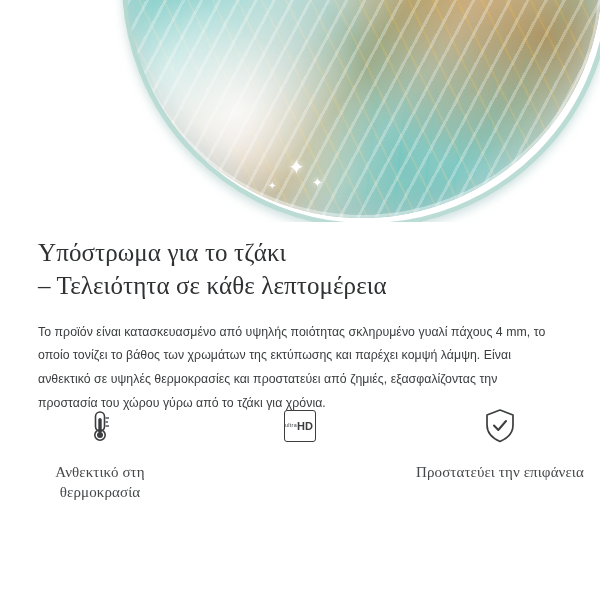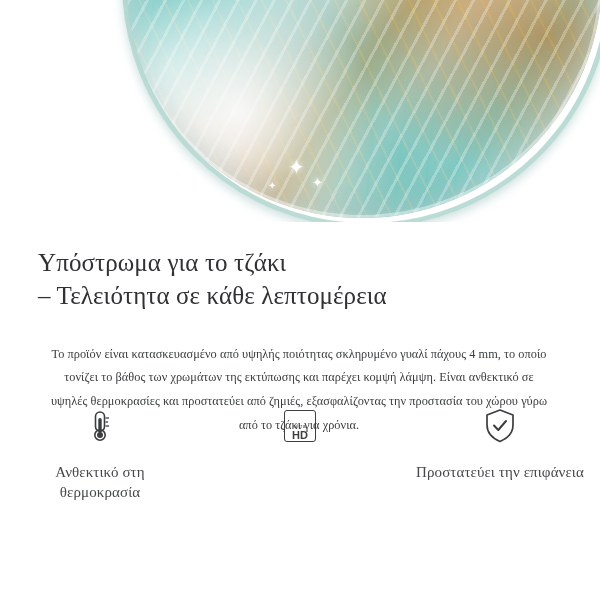--- a/index.html
+++ b/index.html
@@ -86,45 +86,44 @@
     text-shadow: 0 0 6px rgba(255,255,255,0.95);
   }
   .sparkle.s1 { left: 288px; top: 157px; font-size: 20px; }
   .sparkle.s2 { left: 312px; top: 176px; font-size: 13px; }
   .sparkle.s3 { left: 268px; top: 181px; font-size: 10px; }
 
   
   .content {
     position: absolute;
     left: 0;
-    top: 232px;
+    top: 222px;
     width: 600px;
   }
   .headline {
     margin: 0;
     padding: 14px 38px 0 38px;
     font-family: "Liberation Serif", serif;
     font-size: 25px;
     line-height: 1.33;
     font-weight: 400;
     color: #2f3133;
     letter-spacing: 0.1px;
   }
   .headline .line2 {
     display: block;
   }
   .body-copy {
-    margin: 12px;
+    margin: 0;
     padding: 18px 40px 0 38px;
-    font-family: Liberation Serif, serif;
+    font-family: Liberation Sans, sans-serif;
     font-size: 12.3px;
     line-height: 1.95;
     color: #3a3c3e;
     letter-spacing: 0.05px;
-    text-align: center;
   }
 
   
   .features {
     position: absolute;
     left: 0;
     width: 600px;
     display: grid;
     grid-template-columns: repeat(3, 1fr);
   }
@@ -153,23 +152,23 @@
     line-height: 1.3;
     max-width: 168px;
   }
 
   .ultrahd-box {
     width: 30px;
     height: 30px;
     border: 1.6px solid #3b3d3f;
     border-radius: 3px;
     display: flex;
-    flex-direction: column;
+    flex-direction: row;
     align-items: center;
-    justify-content: flex-end;
+    justify-content: flex-start;
     font-family: "Liberation Sans", sans-serif;
     color: #3b3d3f;
   }
   .ultrahd-box .u1 {
     font-size: 5.4px;
     letter-spacing: 0.3px;
     line-height: 1;
     margin-bottom: 1px;
   }
   .ultrahd-box .u2 {

